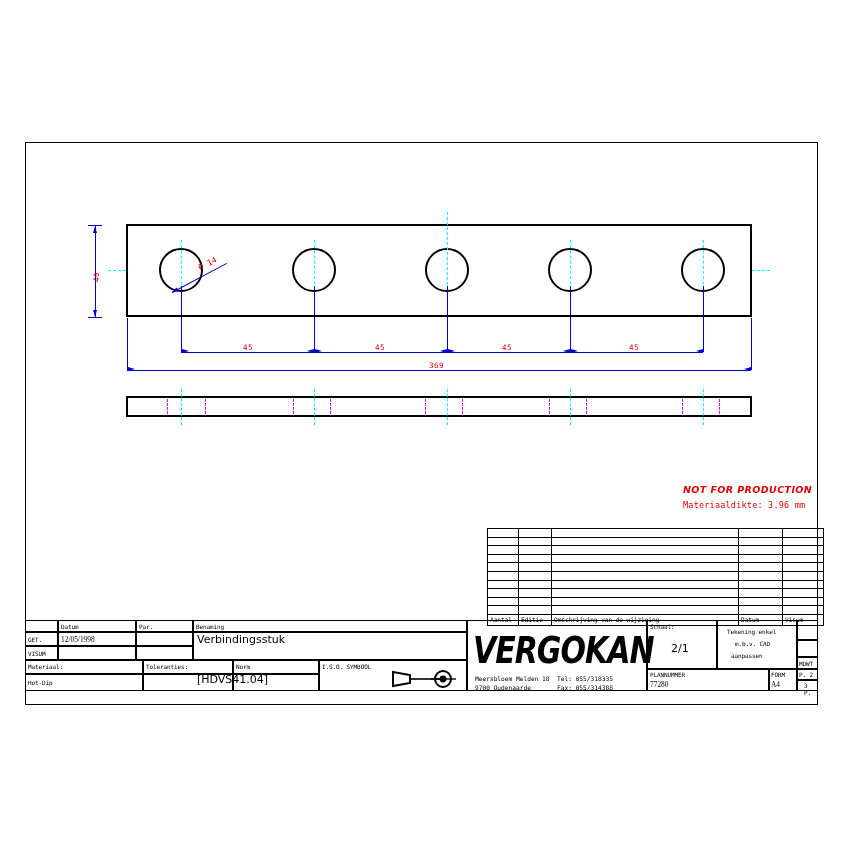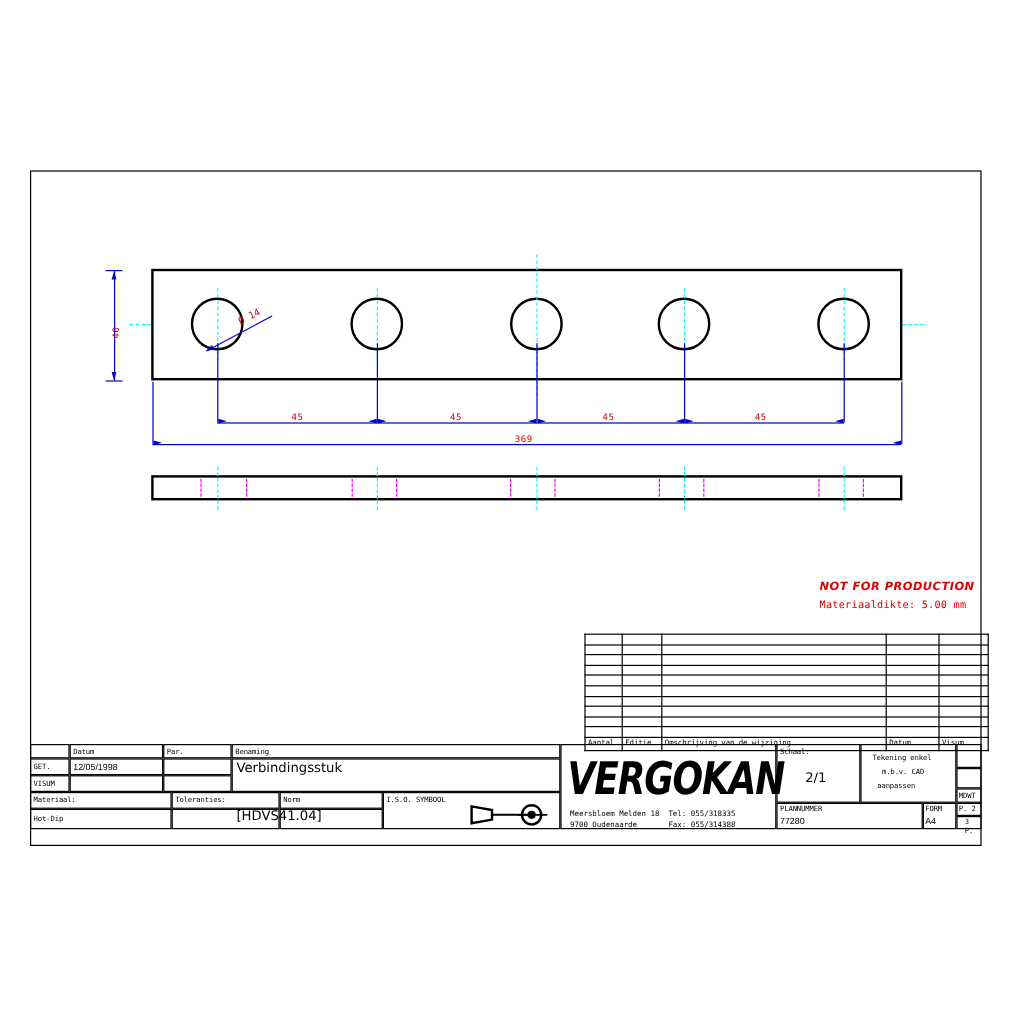--- a/index.html
+++ b/index.html
@@ -58,21 +58,21 @@
   .revtable .c3{width:186px;} .revtable .c4{width:43px;} .revtable .c5{width:40px;}
   .revtable tr.hdr td{height:10px;padding:0 2px;font-size:6.2px;vertical-align:middle;
             font-family:"DejaVu Sans Mono", monospace;letter-spacing:-.1px;}
 
   
   .tb{position:absolute;left:25px;top:620px;width:793px;height:85px;}
   .tbl{position:absolute;border:1px solid #000;box-sizing:border-box;}
   .lbl{position:absolute;font-size:6px;letter-spacing:-.1px;color:#000;
        font-family:"DejaVu Sans Mono", monospace;}
   .val{position:absolute;font-size:7.4px;color:#000;
-       font-family:Liberation Sans, sans-serif;}
+       font-family:Liberation Serif, serif;}
   .bigval{position:absolute;font-size:11px;color:#000;
        font-family:"DejaVu Sans", sans-serif;}
 
   .logo{position:absolute;font-family:"DejaVu Sans", sans-serif;font-weight:bold;
         font-size:30px;font-style:italic;letter-spacing:-1px;color:#000;
         transform:scaleY(1.25);transform-origin:left top;}
   .addr{position:absolute;font-size:6.2px;line-height:9px;color:#000;
         font-family:"DejaVu Sans Mono", monospace;}
 
   .iso-sym{position:absolute;}
@@ -159,21 +159,21 @@
     <div class="hid-v" style="left:425px;top:399px;height:15px;"></div>
     <div class="hid-v" style="left:462px;top:399px;height:15px;"></div>
     <div class="hid-v" style="left:549px;top:399px;height:15px;"></div>
     <div class="hid-v" style="left:586px;top:399px;height:15px;"></div>
     <div class="hid-v" style="left:682px;top:399px;height:15px;"></div>
     <div class="hid-v" style="left:719px;top:399px;height:15px;"></div>
   </div>
 
   <div class="notes">
     <div class="note-warn">NOT FOR PRODUCTION</div>
-    <div class="note-thk">Materiaaldikte: 5.00 mm</div>
+    <div class="note-thk">Materiaaldikte: 3.96 mm</div>
   </div>
 
   <table class="revtable">
     <tbody id="rev-body">
         <tr>
           <td class="c1"></td>
           <td class="c2"></td>
           <td class="c3"></td>
           <td class="c4"></td>
           <td class="c5"></td>

